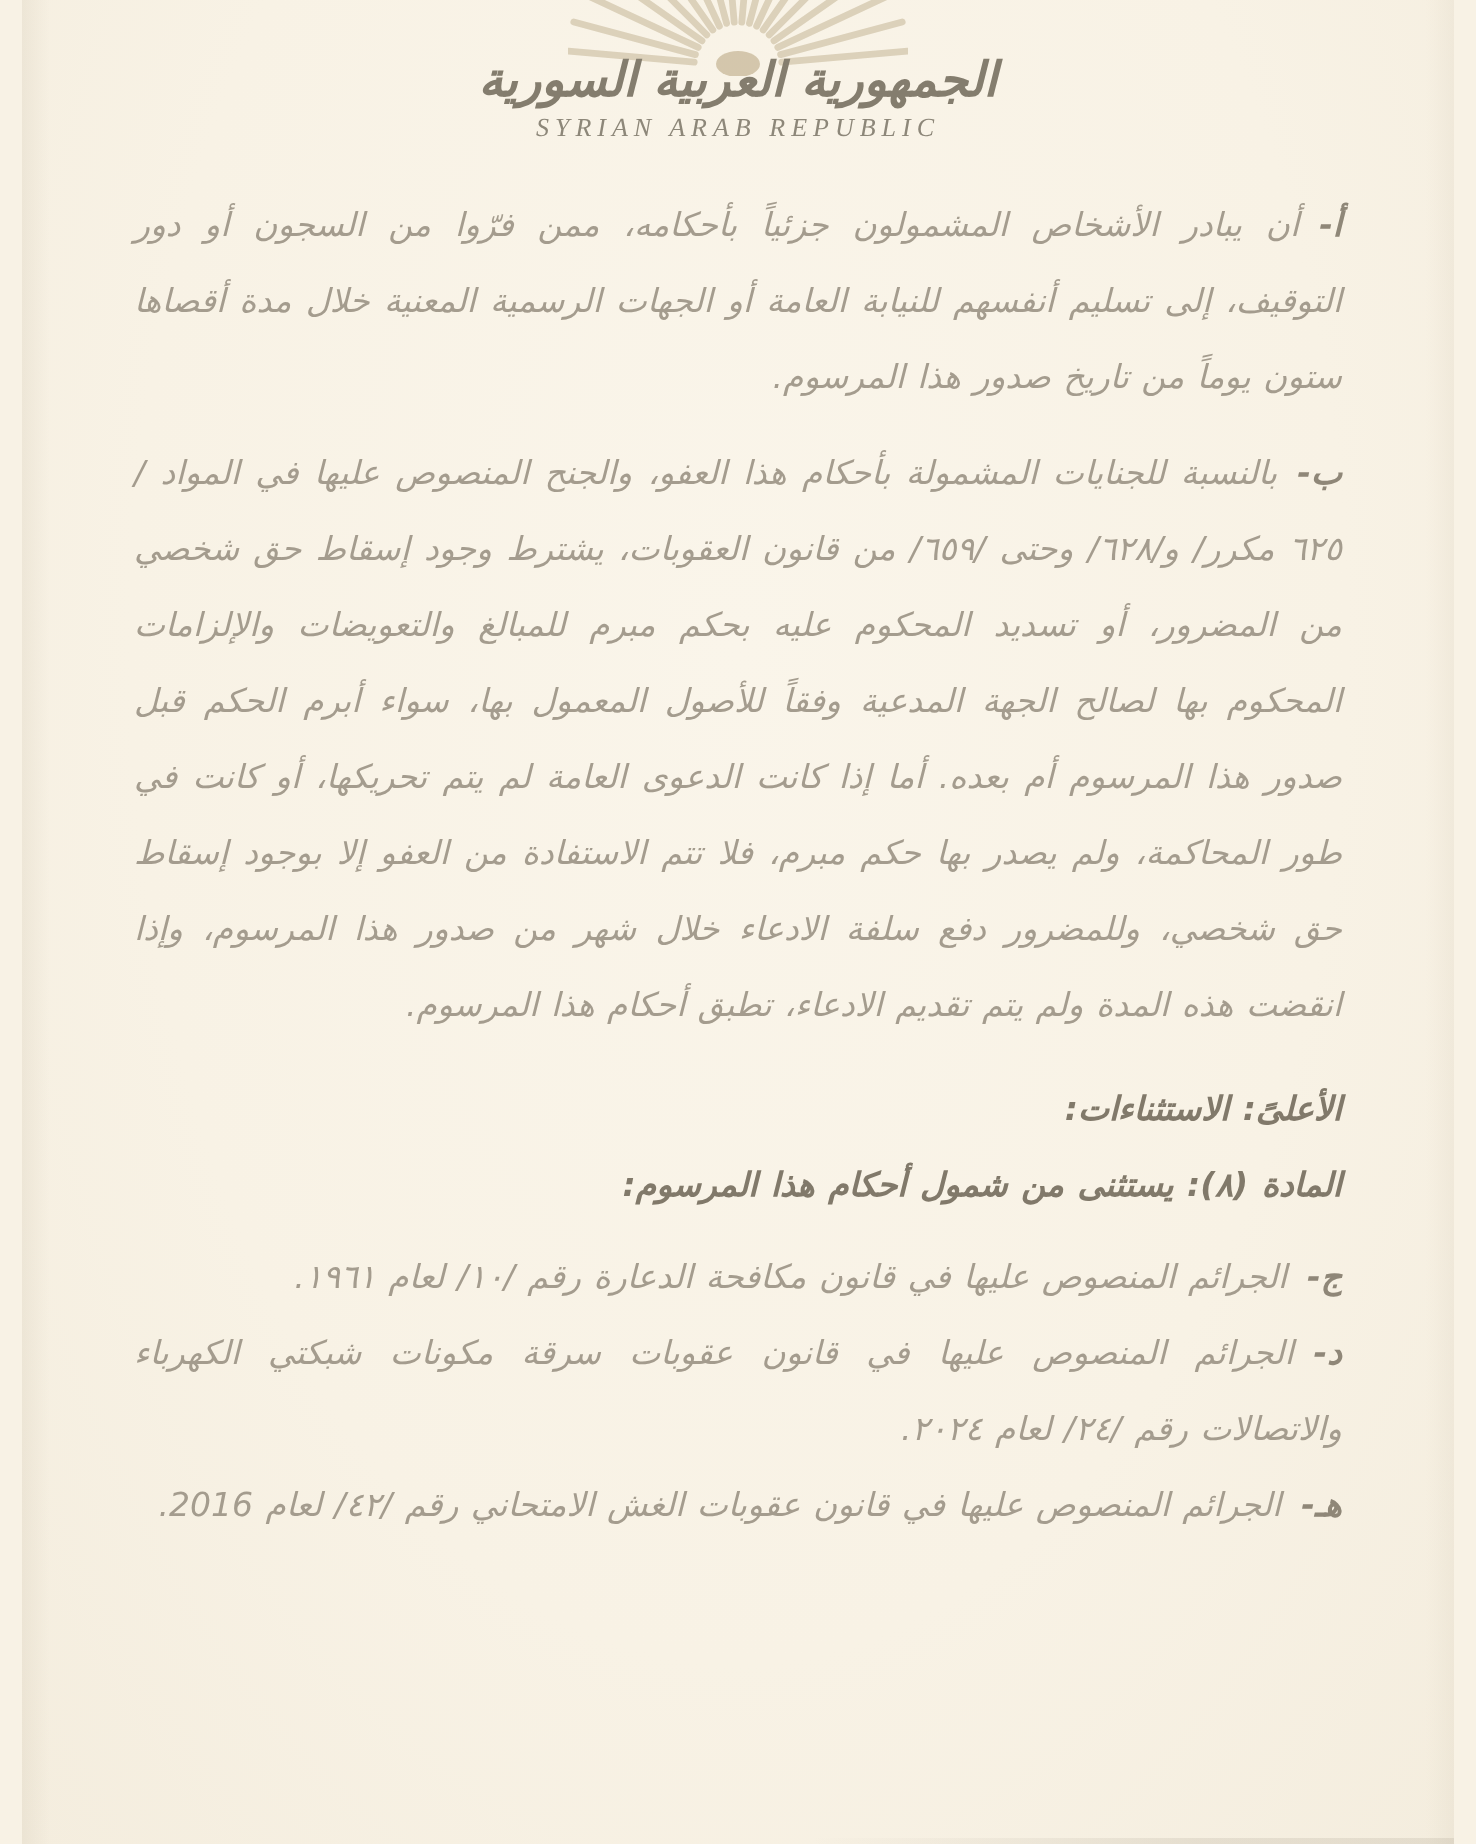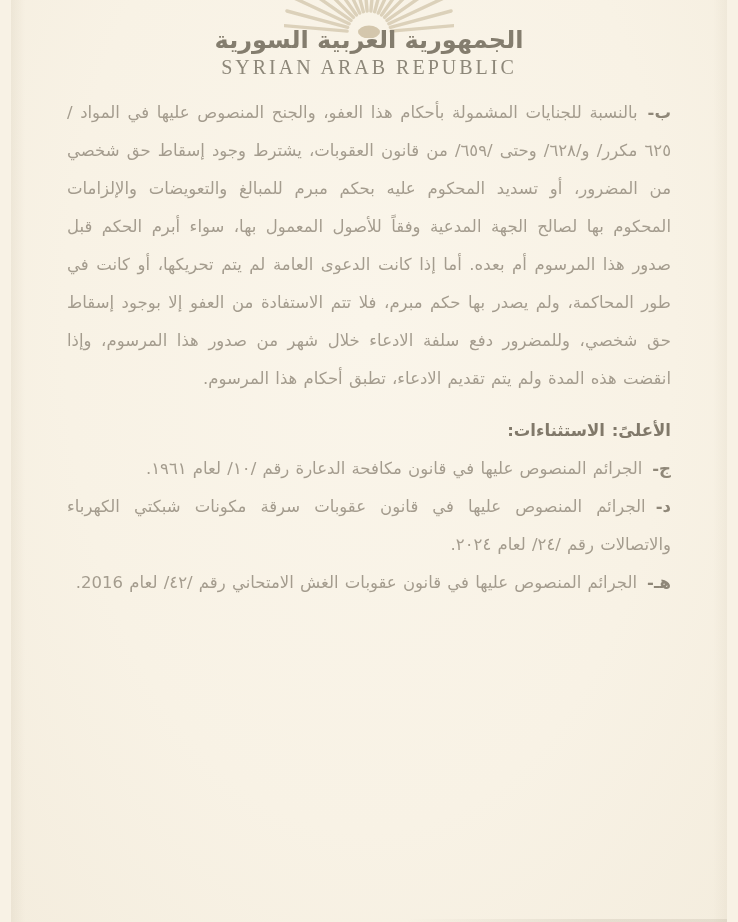--- a/index.html
+++ b/index.html
@@ -6,36 +6,37 @@
   .doc{
     position:relative;
     width:716px;height:922px;
     margin:0 auto;
     overflow:hidden;
     background:
       linear-gradient(90deg, rgba(210,200,180,.25) 0, rgba(210,200,180,0) 14px),
       linear-gradient(270deg, rgba(210,200,180,.18) 0, rgba(210,200,180,0) 14px),
       radial-gradient(ellipse at 50% 35%, #faf5ea 0%, #f8f2e5 60%, #f4edde 100%);
     font-family:"DejaVu Sans", sans-serif;
+    font-style:italic;
   }
   
   .emblem{
     position:absolute; top:-62px; left:50%; transform:translateX(-50%);
     width:170px; height:100px; opacity:.8; pointer-events:none;
   }
   .title-ar{
     position:absolute; top:26px; left:0; right:0;
     text-align:center; direction:rtl;
     font-size:24px; font-weight:bold; color:#847d6e; letter-spacing:0;
   }
   .title-en{
     position:absolute; top:56px; left:0; right:0;
     text-align:center;
     font-family:"Liberation Serif", serif;
-    font-size:20px; color:#8d8779; letter-spacing:3px;
+    font-size:13px; color:#8d8779; letter-spacing:3px;
   }
   
   .body-text{
     position:absolute; top:94px; right:56px; left:56px;
     direction:rtl; text-align:justify;
     font-size:16.5px; line-height:38px; word-spacing:1px;
     color:#a49c8e;
   }
   .body-text p{margin:0 0 10px 0;}
   .clause .marker{font-weight:bold; color:#8f8778; margin-left:10px;}
@@ -80,25 +81,27 @@
       </g>
       <ellipse cx="85" cy="94" rx="11" ry="6.5" fill="#cbbc9e"></ellipse>
     </svg>
   </div>
 
   <div class="title-ar">الجمهورية العربية السورية</div>
   <div class="title-en">SYRIAN ARAB REPUBLIC</div>
 
   <div class="body-text">
 
+    <p class="clause"><span class="marker">أ-</span><span>أن يبادر الأشخاص المشمولون جزئياً بأحكامه، ممن فرّوا من السجون أو دور التوقيف، إلى تسليم أنفسهم للنيابة العامة أو الجهات الرسمية المعنية خلال مدة أقصاها ستون يوماً من تاريخ صدور هذا المرسوم.</span></p>
 
     <p class="clause"><span class="marker">ب-</span><span>بالنسبة للجنايات المشمولة بأحكام هذا العفو، والجنح المنصوص عليها في المواد /٦٢٥ مكرر/ و/٦٢٨/ وحتى /٦٥٩/ من قانون العقوبات، يشترط وجود إسقاط حق شخصي من المضرور، أو تسديد المحكوم عليه بحكم مبرم للمبالغ والتعويضات والإلزامات المحكوم بها لصالح الجهة المدعية وفقاً للأصول المعمول بها، سواء أبرم الحكم قبل صدور هذا المرسوم أم بعده. أما إذا كانت الدعوى العامة لم يتم تحريكها، أو كانت في طور المحاكمة، ولم يصدر بها حكم مبرم، فلا تتم الاستفادة من العفو إلا بوجود إسقاط حق شخصي، وللمضرور دفع سلفة الادعاء خلال شهر من صدور هذا المرسوم، وإذا انقضت هذه المدة ولم يتم تقديم الادعاء، تطبق أحكام هذا المرسوم.</span></p>
 
     <p class="heading">الأعلىً: الاستثناءات:</p>
 
+    <p class="heading article-heading">المادة (٨): يستثنى من شمول أحكام هذا المرسوم:</p>
 
 
 
     <p class="exc"><span class="marker">ج-</span><span>الجرائم المنصوص عليها في قانون مكافحة الدعارة رقم /١٠/ لعام ١٩٦١.</span></p>
 
     <p class="exc"><span class="marker">د-</span><span>الجرائم المنصوص عليها في قانون عقوبات سرقة مكونات شبكتي الكهرباء والاتصالات رقم /٢٤/ لعام ٢٠٢٤.</span></p>
 
     <p class="exc"><span class="marker">هـ-</span><span>الجرائم المنصوص عليها في قانون عقوبات الغش الامتحاني رقم /٤٢/ لعام 2016.</span></p>
 
   </div>

